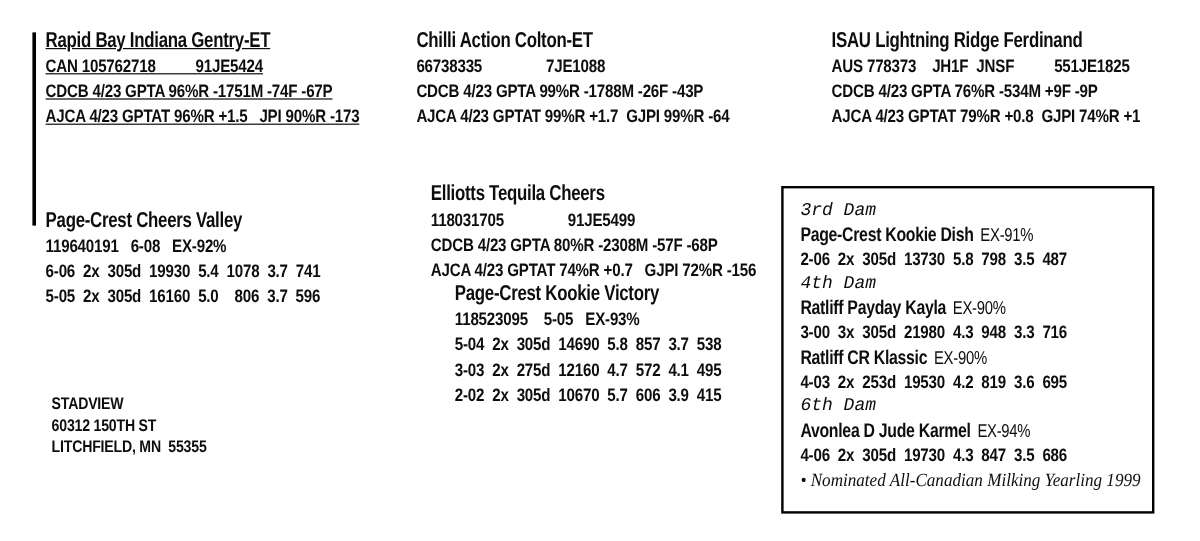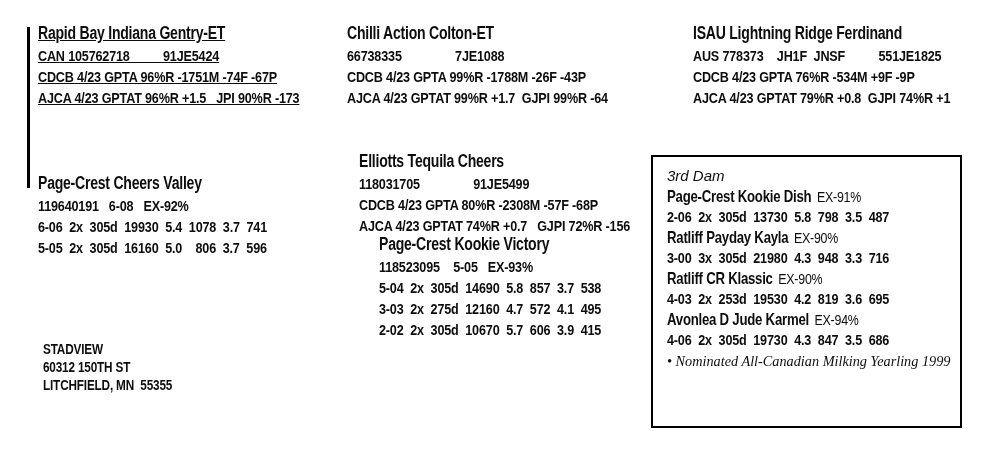--- a/index.html
+++ b/index.html
@@ -31,21 +31,21 @@
   }
 
   
   .box {
     left: 651px; top: 155px; width: 311px; height: 273px;
     border: 2px solid #000; background: #fff;
     padding: 9px 6px 0 14px;
   }
   .dam-label {
     display: block;
-    font-family: Liberation Sans, sans-serif; font-style: italic;
+    font-family: Liberation Mono, monospace; font-style: italic;
     font-size: 15px; font-weight: 400; line-height: 20px;
     white-space: pre;
   }
   .dam-name {
     display: block;
     font-size: 16.5px; font-weight: 700; line-height: 20px;
     white-space: pre; letter-spacing: -0.3px;
     transform: scaleX(0.80); transform-origin: 0 0;
   }
   .dam-name .score { font-weight: 400; font-size: 15.5px; margin-left: 7px; }
@@ -57,21 +57,21 @@
   }
   .dam-note {
     display: block;
     font-family: "Liberation Serif", serif; font-style: italic;
     font-size: 15.5px; font-weight: 400; line-height: 21px;
     white-space: pre;
     transform: scaleX(0.92); transform-origin: 0 0;
   }
 
   
-  .consignor { left: 43px; top: 340px; font-style: normal; }
+  .consignor { left: 43px; top: 327px; font-style: normal; }
   .cln {
     display: block;
     font-size: 14px; font-weight: 700; line-height: 18px;
     white-space: pre; letter-spacing: -0.2px;
     transform: scaleX(0.84); transform-origin: 0 0;
   }
 </style>
 </head>
 <body>
 
@@ -118,26 +118,28 @@
   <span class="ln">5-04  2x  305d  14690  5.8  857  3.7  538</span>
   <span class="ln">3-03  2x  275d  12160  4.7  572  4.1  495</span>
   <span class="ln">2-02  2x  305d  10670  5.7  606  3.9  415</span>
 </section>
 
 <section class="abs box">
   <em class="dam-label">3rd Dam</em>
   <div class="dam-name"><span>Page-Crest Kookie Dish</span><span class="score">EX-91%</span></div>
   <span class="dam-rec">2-06  2x  305d  13730  5.8  798  3.5  487</span>
 
+  <em class="dam-label">4th Dam</em>
   <div class="dam-name"><span>Ratliff Payday Kayla</span><span class="score">EX-90%</span></div>
   <span class="dam-rec">3-00  3x  305d  21980  4.3  948  3.3  716</span>
 
   <div class="dam-name"><span>Ratliff CR Klassic</span><span class="score">EX-90%</span></div>
   <span class="dam-rec">4-03  2x  253d  19530  4.2  819  3.6  695</span>
 
+  <em class="dam-label">6th Dam</em>
   <div class="dam-name"><span>Avonlea D Jude Karmel</span><span class="score">EX-94%</span></div>
   <span class="dam-rec">4-06  2x  305d  19730  4.3  847  3.5  686</span>
 
   <span class="dam-note">• Nominated All-Canadian Milking Yearling 1999</span>
 </section>
 
 <address class="abs consignor">
   <span class="cln">STADVIEW</span>
   <span class="cln">60312 150TH ST</span>
   <span class="cln">LITCHFIELD, MN  55355</span>

